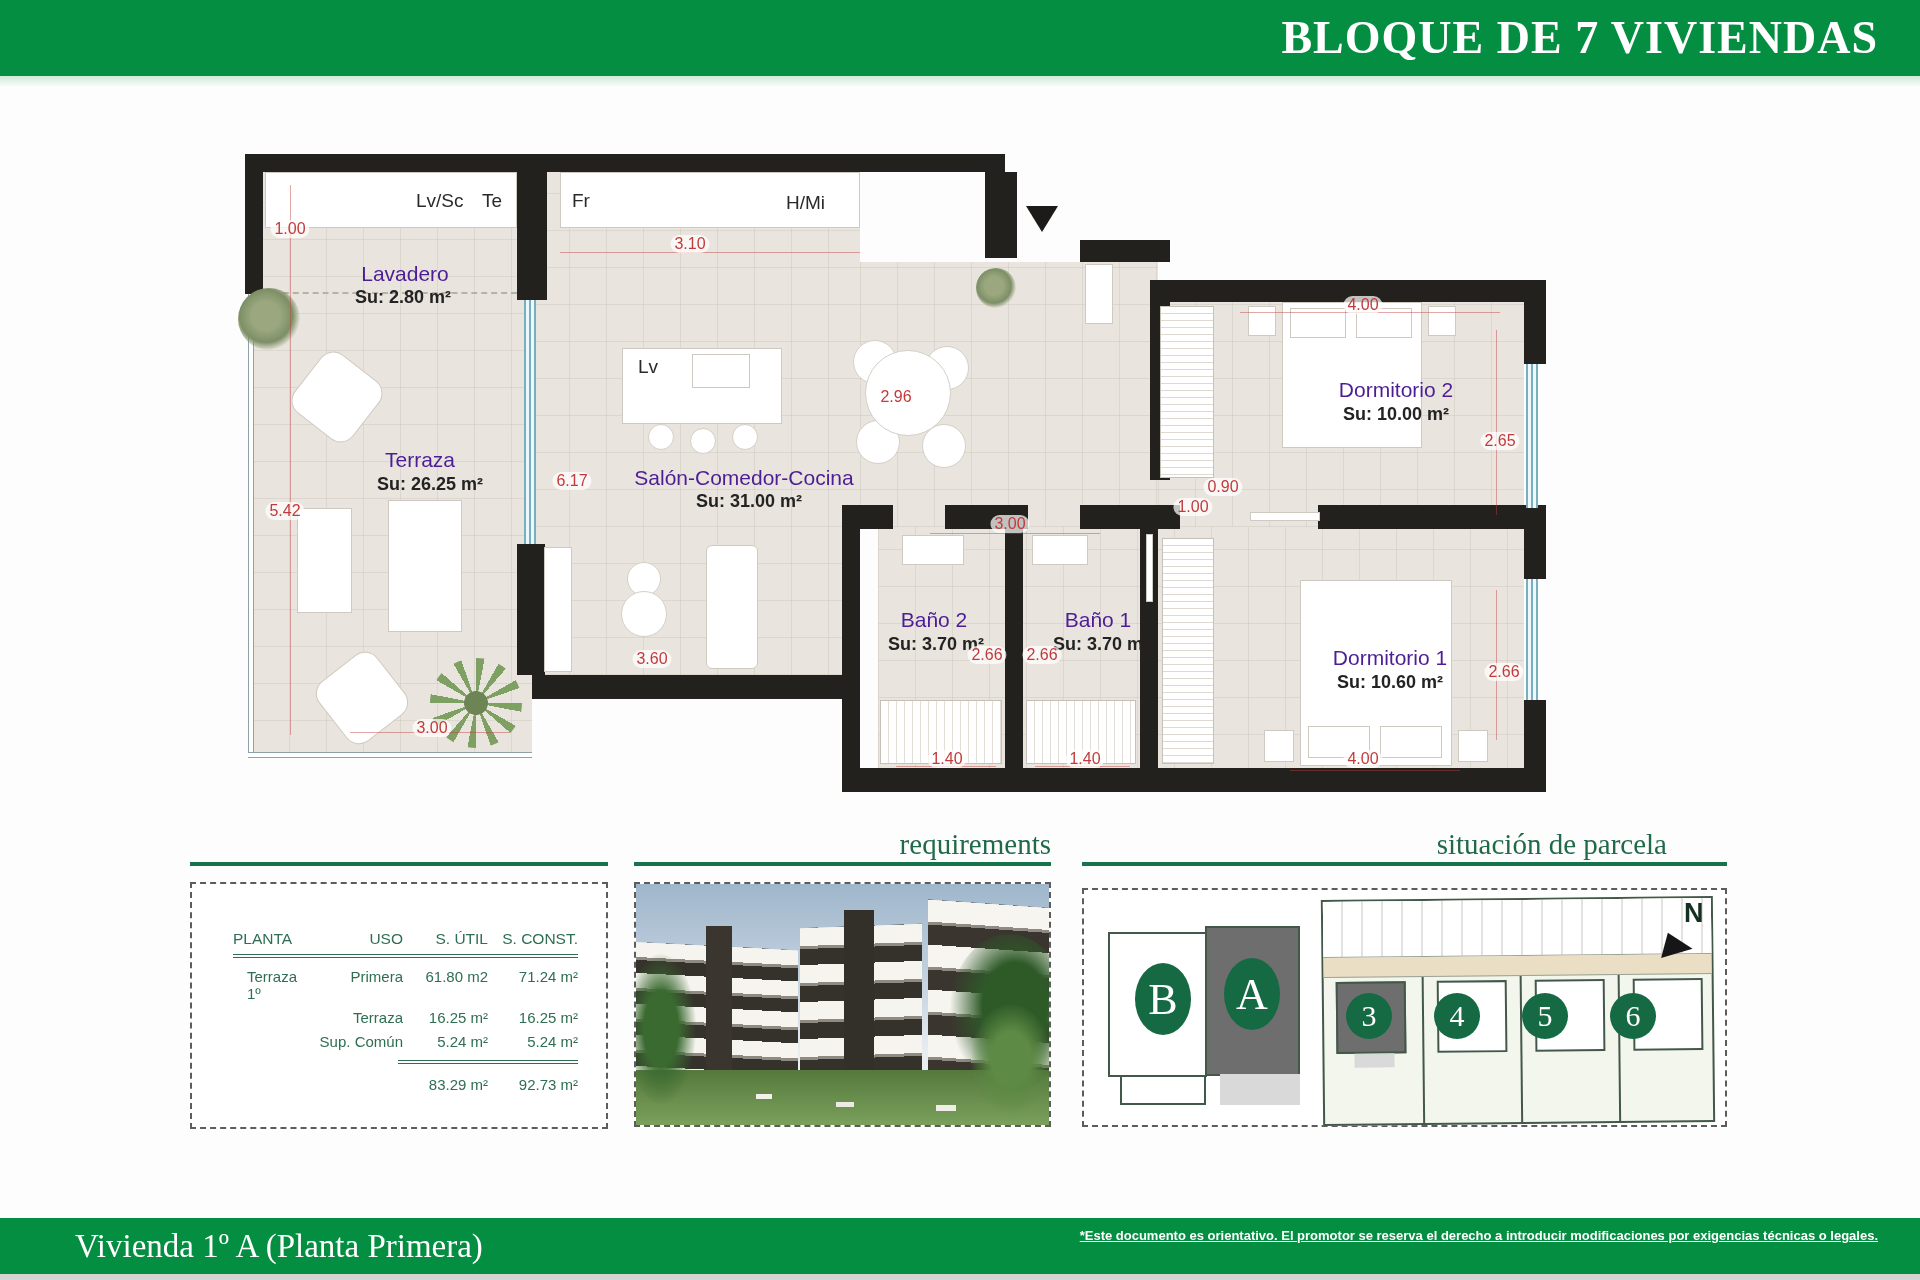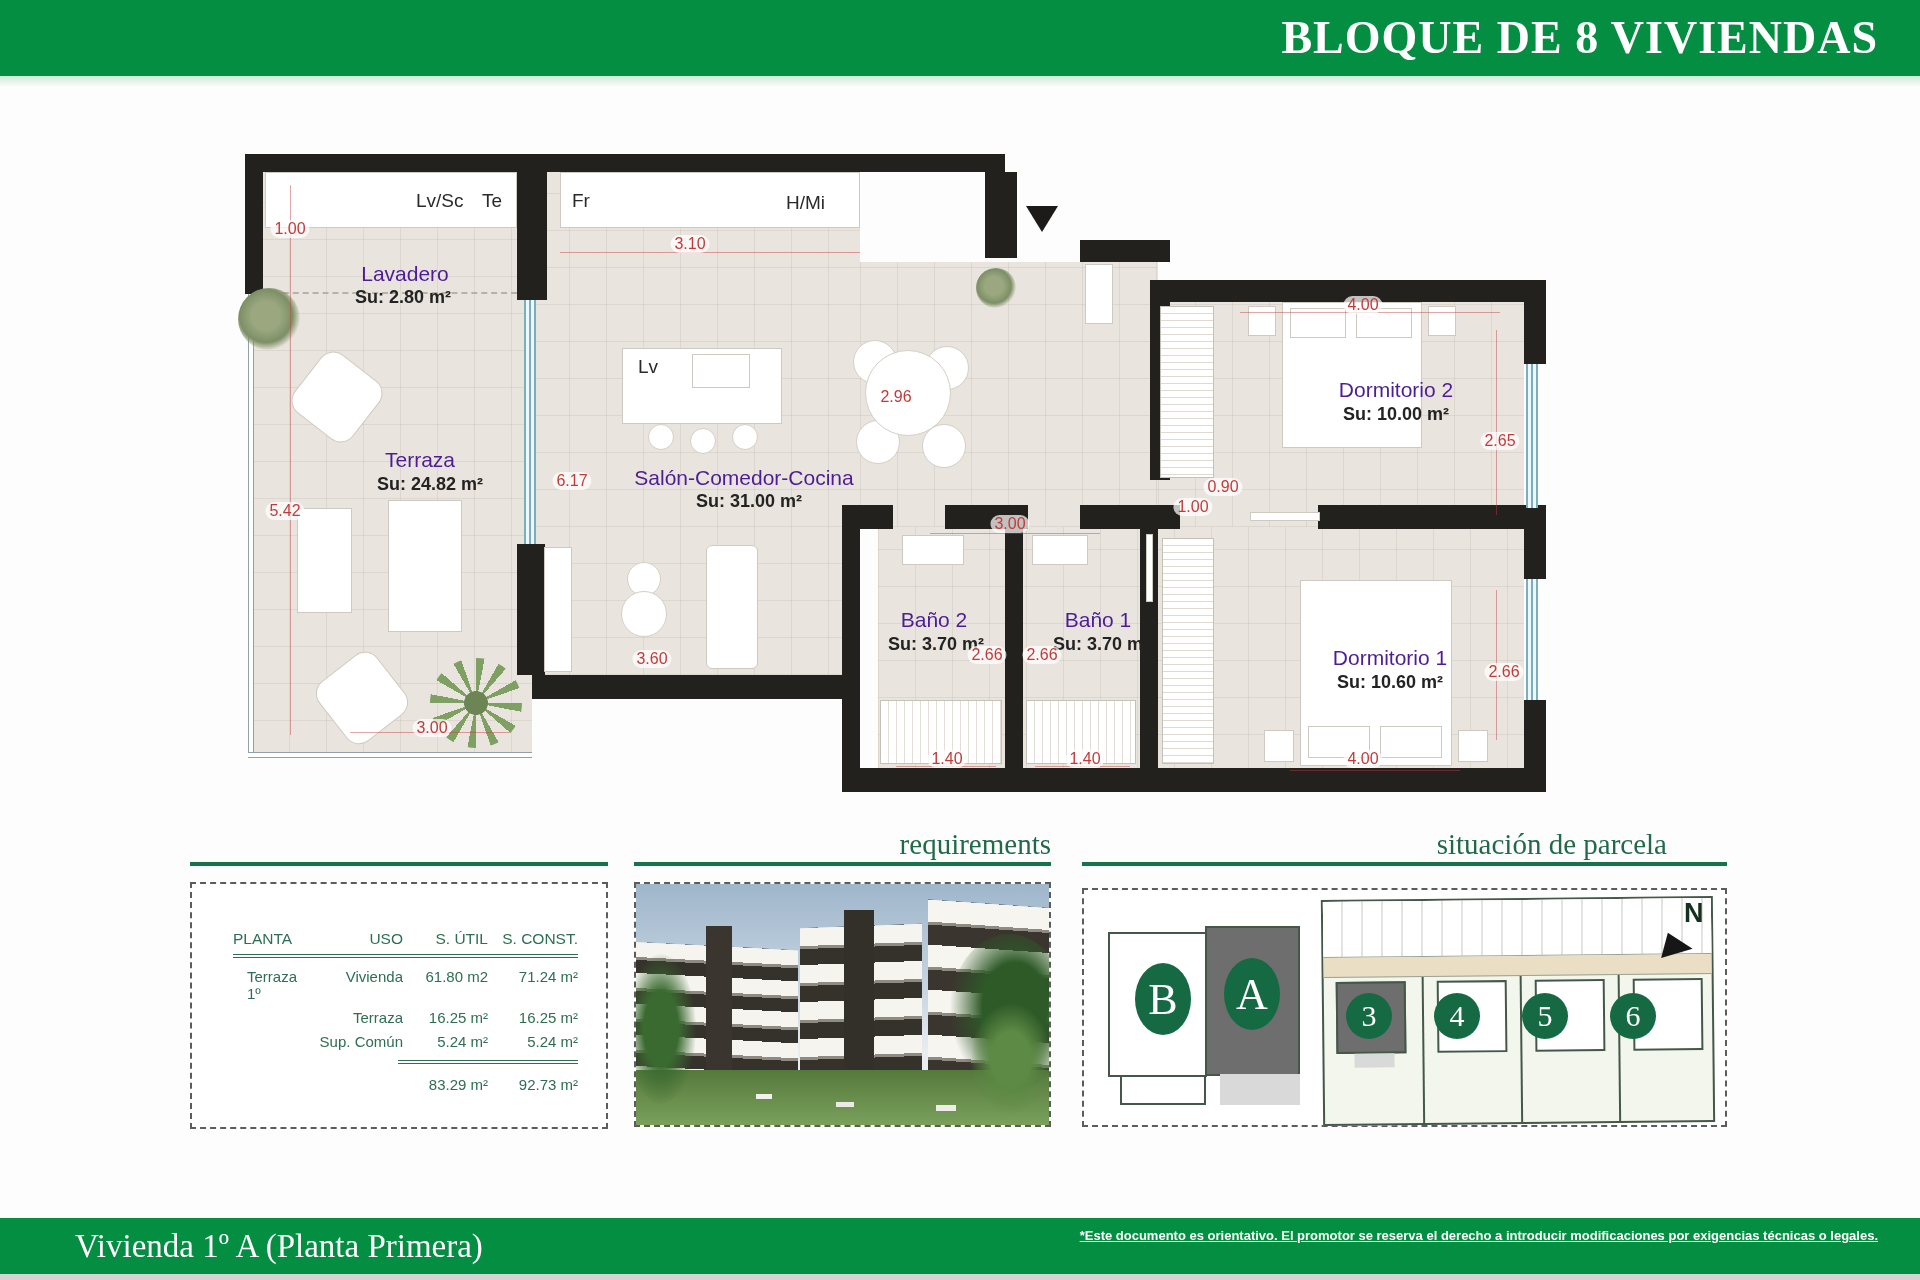--- a/index.html
+++ b/index.html
@@ -83,21 +83,21 @@
   .needle { width:0; height:0; border-left:28px solid #161616;
     border-top:9px solid transparent; border-bottom:17px solid transparent; transform:rotate(15deg); }
 </style>
 </head>
 <body>
 
 <div id="page">
 
   <div class="abs banner"></div>
   <div class="abs banner-strip"></div>
-  <div class="abs banner-title">BLOQUE DE 8 VIVIENDAS</div>
+  <div class="abs banner-title">BLOQUE DE 7 VIVIENDAS</div>
 
   <div class="abs floor" style="left:252px;top:166px;width:280px;height:592px"></div>
   <div class="abs floor" style="left:532px;top:172px;width:328px;height:503px"></div>
   <div class="abs floor" style="left:860px;top:262px;width:298px;height:265px"></div>
   <div class="abs floor" style="left:1158px;top:302px;width:366px;height:225px"></div>
   <div class="abs floor" style="left:878px;top:527px;width:646px;height:245px"></div>
 
   <div class="abs wall" style="left:245px;top:154px;width:290px;height:18px"></div>
   <div class="abs wall" style="left:245px;top:154px;width:18px;height:140px"></div>
   <div class="abs wall" style="left:517px;top:154px;width:30px;height:146px"></div>
@@ -195,21 +195,21 @@
   <div class="abs dimline" style="left:1496px;top:330px;width:1px;height:185px"></div>
   <div class="abs dimline" style="left:1496px;top:590px;width:1px;height:150px"></div>
   <div class="abs dimline" style="left:1290px;top:770px;width:170px;height:1px"></div>
   <div class="abs dimline" style="left:896px;top:766px;width:100px;height:1px"></div>
   <div class="abs dimline" style="left:1035px;top:766px;width:95px;height:1px"></div>
   <div class="abs dimline" style="left:350px;top:732px;width:160px;height:1px"></div>
 
   <div class="abs rname" style="left:405px;top:262px">Lavadero</div>
   <div class="abs rarea" style="left:403px;top:287px">Su: 2.80 m²</div>
   <div class="abs rname" style="left:420px;top:448px">Terraza</div>
-  <div class="abs rarea" style="left:430px;top:474px">Su: 24.82 m²</div>
+  <div class="abs rarea" style="left:430px;top:474px">Su: 26.25 m²</div>
   <div class="abs rname" style="left:744px;top:466px">Salón-Comedor-Cocina</div>
   <div class="abs rarea" style="left:749px;top:491px">Su: 31.00 m²</div>
   <div class="abs rname" style="left:934px;top:608px">Baño 2</div>
   <div class="abs rarea" style="left:936px;top:634px">Su: 3.70 m²</div>
   <div class="abs rname" style="left:1098px;top:608px">Baño 1</div>
   <div class="abs rarea" style="left:1101px;top:634px">Su: 3.70 m²</div>
   <div class="abs rname" style="left:1396px;top:378px">Dormitorio 2</div>
   <div class="abs rarea" style="left:1396px;top:404px">Su: 10.00 m²</div>
   <div class="abs rname" style="left:1390px;top:646px">Dormitorio 1</div>
   <div class="abs rarea" style="left:1390px;top:672px">Su: 10.60 m²</div>
@@ -243,21 +243,21 @@
   <div class="abs surf">
     <div class="grid h">
       <div>PLANTA</div>
       <div class="r2">USO</div>
       <div class="r3">S. ÚTIL</div>
       <div class="r4">S. CONST.</div>
     </div>
     <div class="dbl-rule" style="margin:6px 0 10px"></div>
     <div class="grid">
       <div style="padding-left:14px">Terraza 1º</div>
-      <div class="r2">Vivienda</div>
+      <div class="r2">Primera</div>
       <div class="r3">61.80 m2</div>
       <div class="r4">71.24 m²</div>
       <div></div>
       <div class="r2">Terraza</div>
       <div class="r3">16.25 m²</div>
       <div class="r4">16.25 m²</div>
       <div></div>
       <div class="r2">Sup. Común</div>
       <div class="r3">5.24 m²</div>
       <div class="r4">5.24 m²</div>

